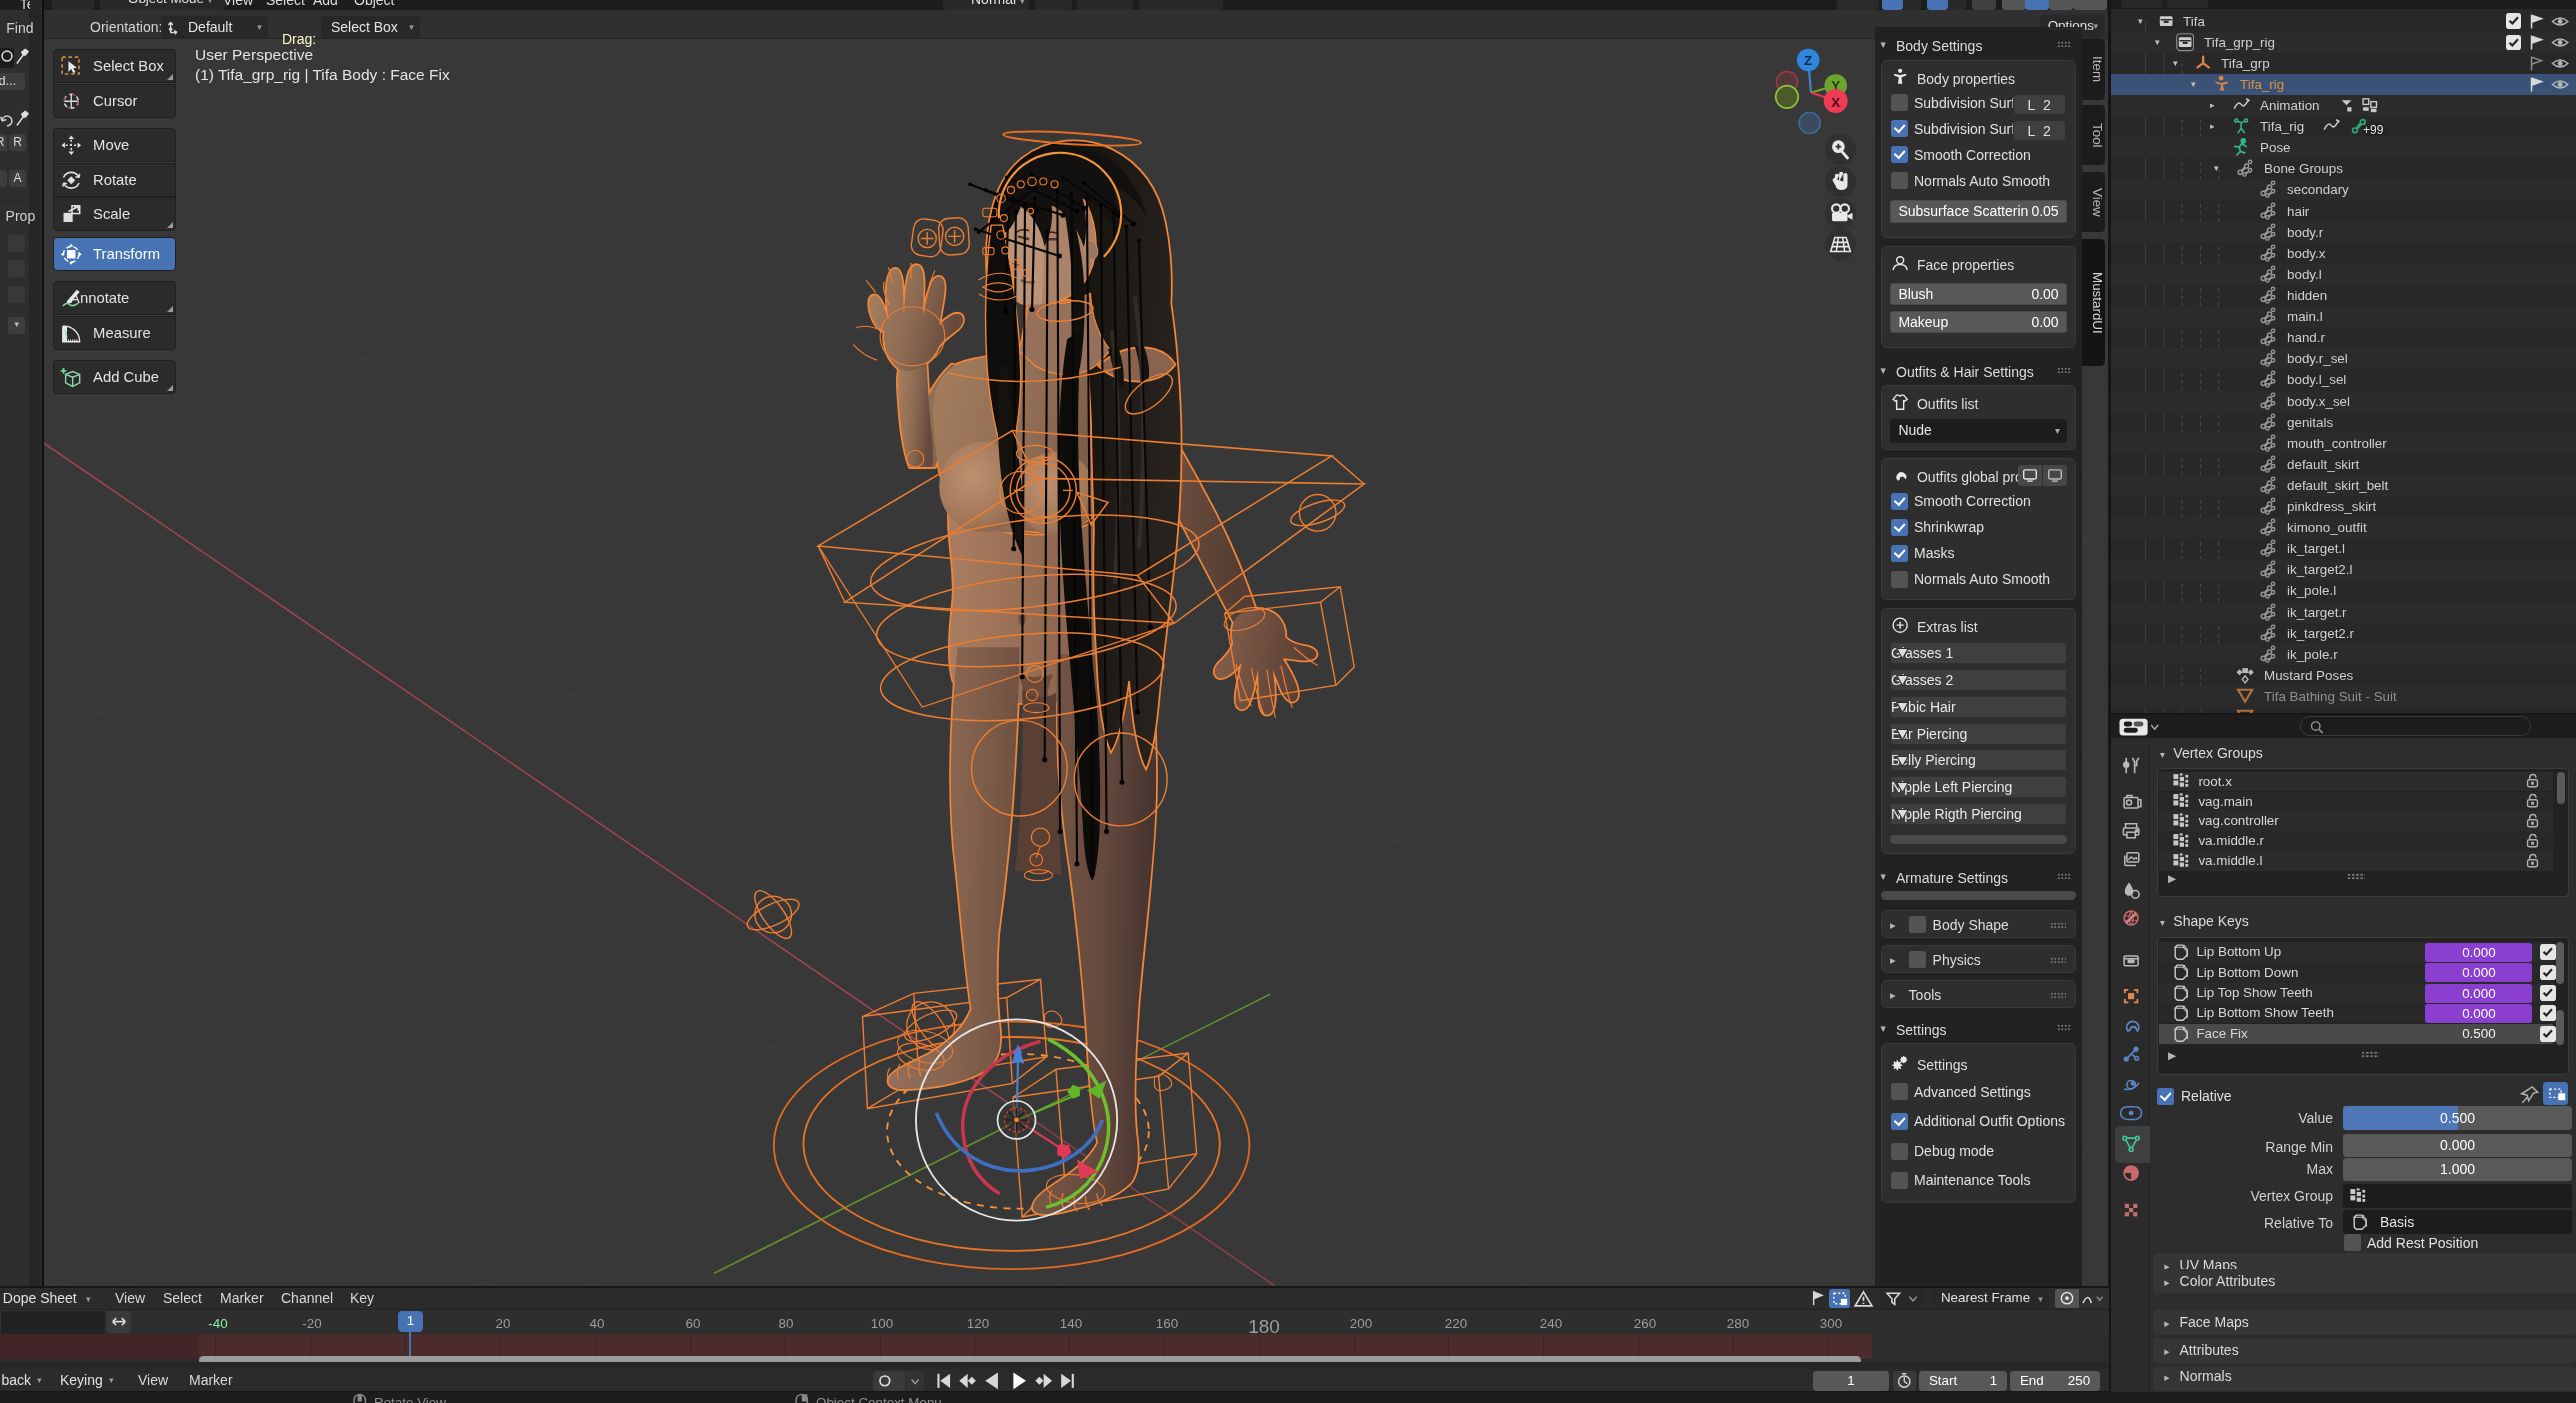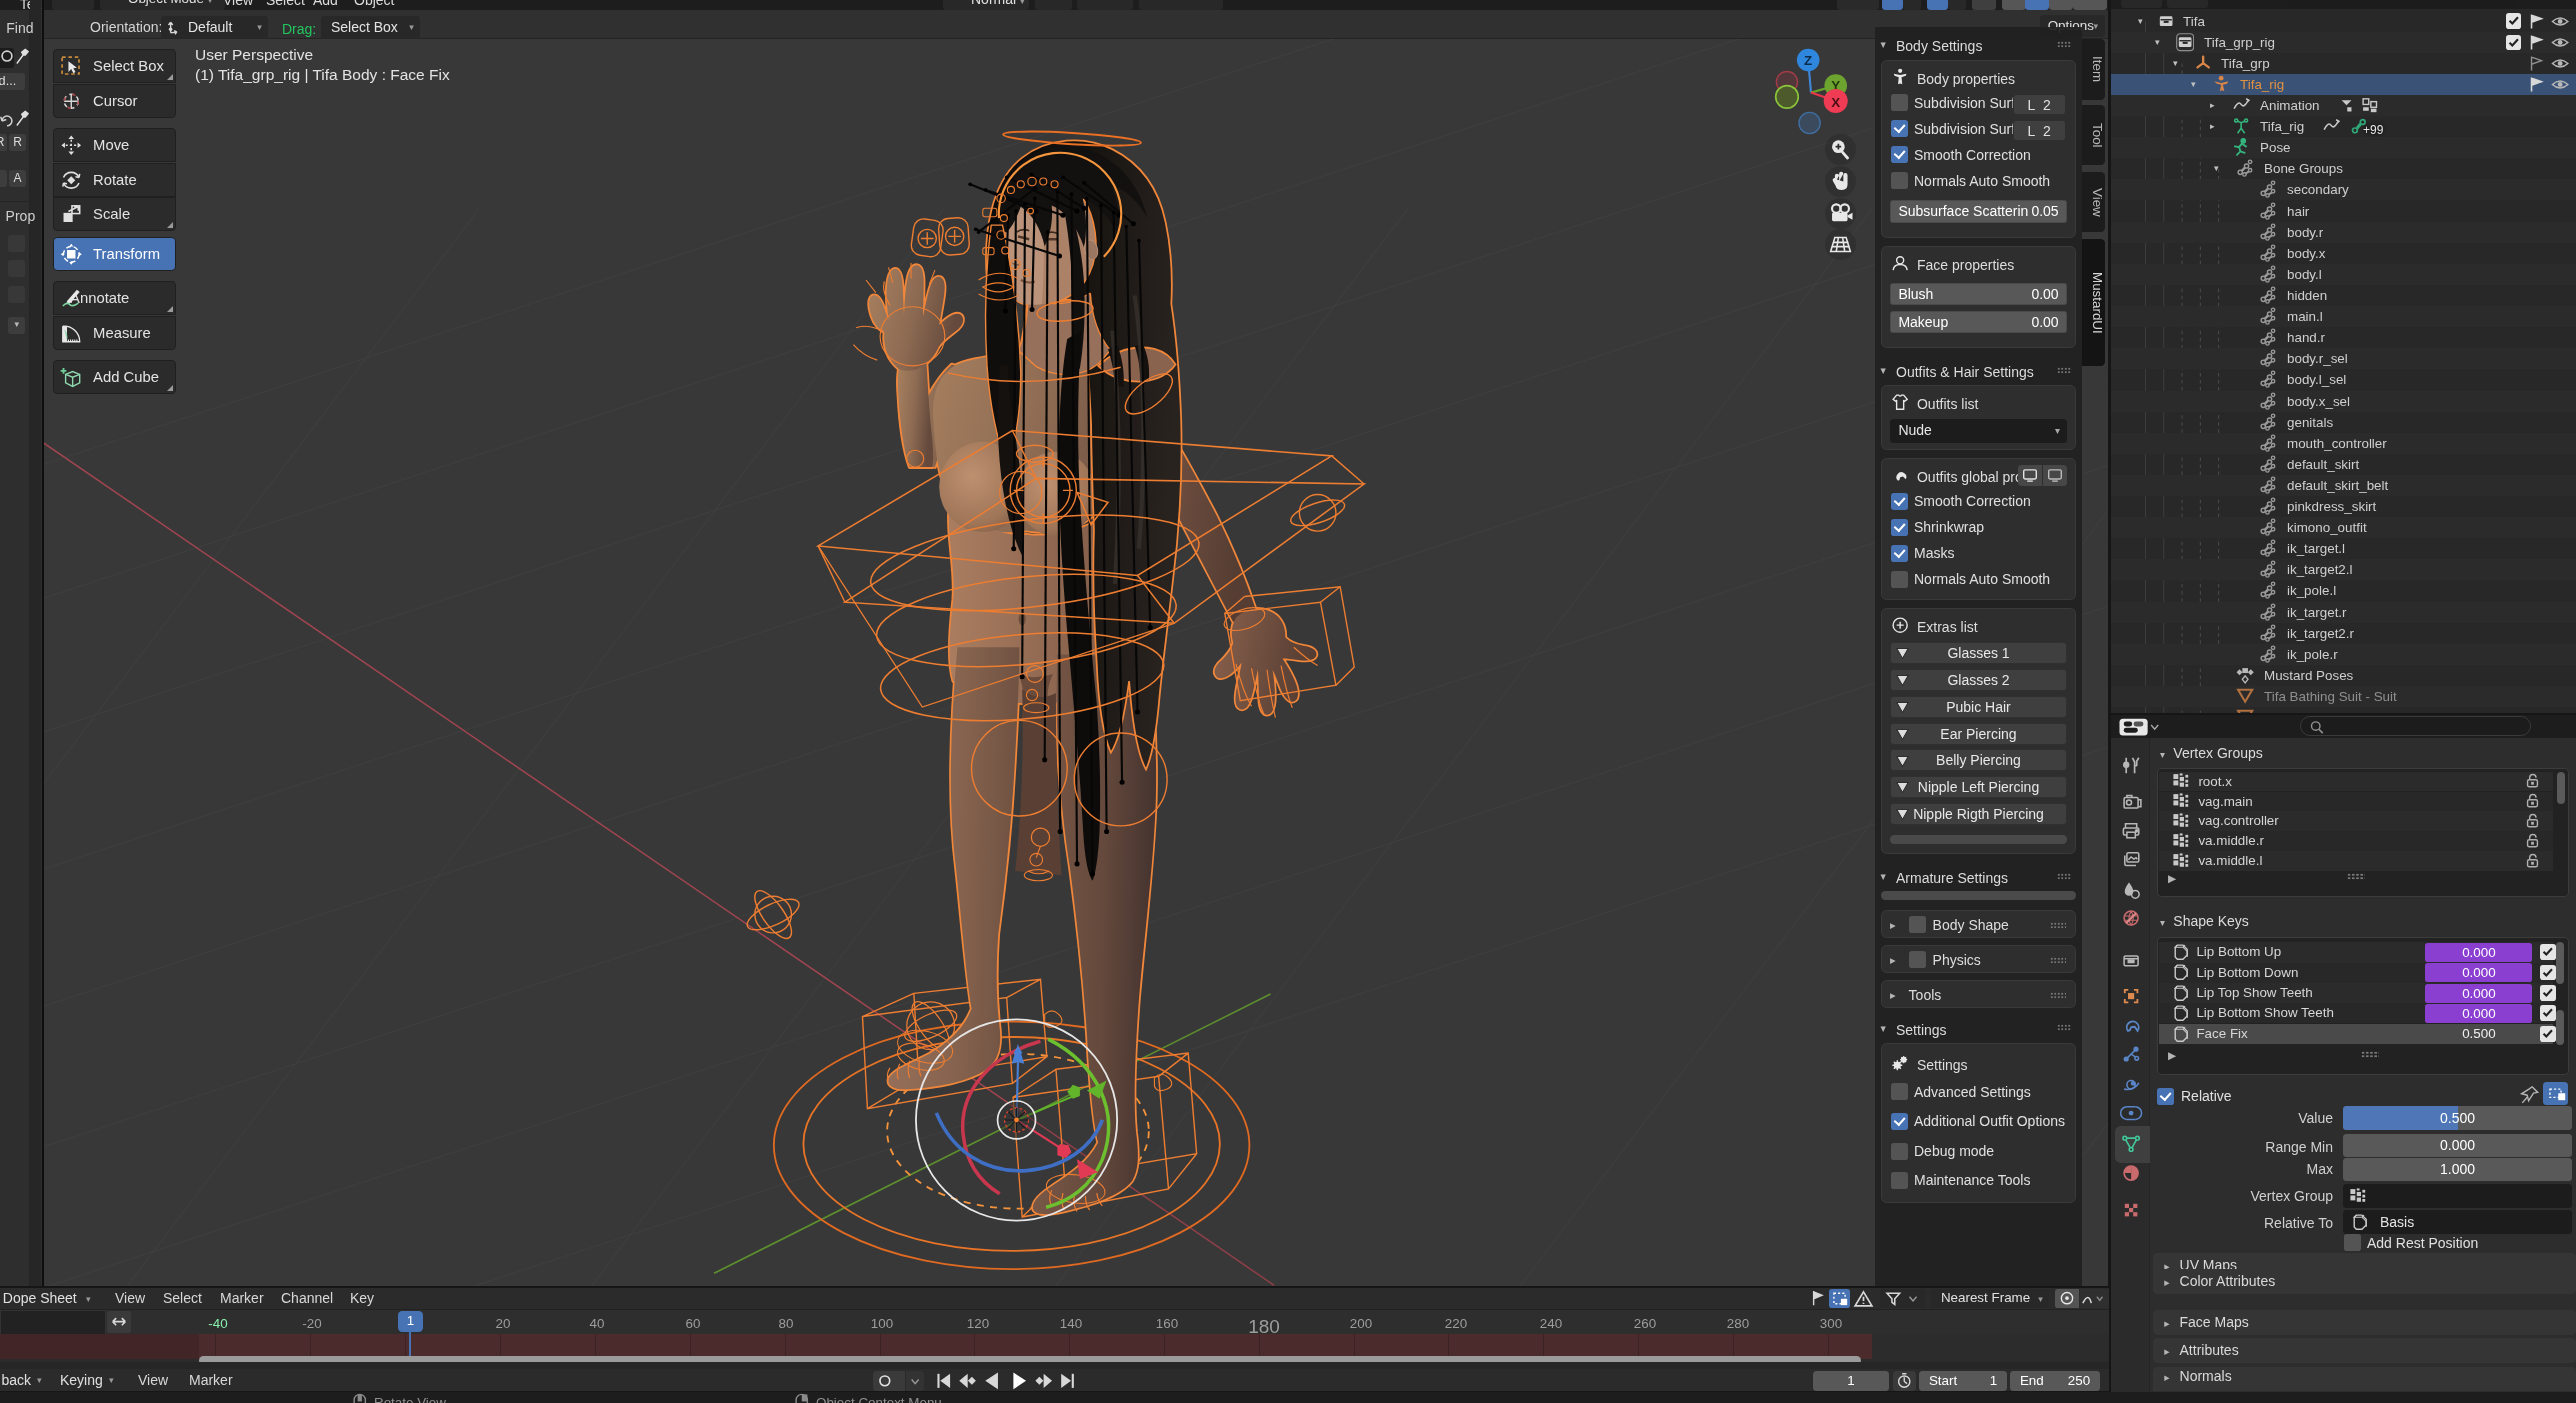--- a/index.html
+++ b/index.html
@@ -52,21 +52,21 @@
   .pbox h4 .hicon { position:absolute; left:1.4px; top:1.4px; width:18.3px; height:18.3px; }
   .chkrow { position:relative; height:26px; font-size:14px; color:#e0e0e0; padding-left:24px; line-height:19.7px;}
   .chk { position:absolute; left:1.4px; top:0.7px; width:17px; height:17px; border-radius:2.8px; background:#545454; }
   .chk.on { background:#4772b3; }
   .chk.on:before { content:""; position:absolute; left:4.9px; top:2.1px; width:4.9px; height:8.4px;
      border-right:2.1px solid #fff; border-bottom:2.1px solid #fff; transform:rotate(42deg);}
   .slider { position:relative; height:22.5px; background:#585858; border-radius:3.5px; color:#fff; font-size:14px;
      line-height:22px; padding:0 8.4px; margin:2.8px 0 5.6px 0; box-shadow:inset 0 0 0 0.7px #454545;}
   .slider .rv { position:absolute; right:8.4px; }
   .exbtn { position:relative; height:22px; background:#3f3f3f; border:0.7px solid #303030; border-radius:3.5px; color:#e8e8e8;
-     font-size:14px; line-height:20.4px; text-align:center; margin:0 0 4.9px 0; }
+     font-size:14px; line-height:20.4px; margin:0 0 4.9px 0; }
 
   
   #outliner { left:2111px; top:0; width:465px; height:713px; background:#282828; overflow:hidden; }
   .oi { position:absolute; top:1.4px; width:18.3px; height:18.3px; }
   .orow { position:absolute; left:0; width:100%; height:21px; font-size:13.4px; color:#cfcfcf; line-height:21px; }
   .orow.alt { background:#2b2b2b; }
   .orow.sel { background:#3a5276; }
 
   
   #props { left:2111px; top:715px; width:465px; height:677px; background:#2d2d2d; }
@@ -449,21 +449,21 @@
         <svg width="18.3" height="18.3" style="position:absolute;left:4.2px;top:2.1px" viewBox="0 0 26 26">
             <g stroke="#d8d8d8" stroke-width="2" fill="none">
               <path d="M8 21 L8 6 M8 6 l-3 4 M8 6 l3 4"></path>
               <path d="M8 21 l9 -1 M17 20 l-4 -2 M17 20 l-3 3"></path>
               <circle cx="8" cy="16" r="2.5" fill="#d8d8d8" stroke="none"></circle>
             </g>
           </svg>
         <span style="margin-left:27px;">Default</span>
         <span style="position:absolute;right:6.3px;font-size:9.1px;color:#999">▾</span>
       </div>
-      <span class="abs" style="left:238px;top:11px;font-size:14px;color:#22c55e;">Drag:</span>
+      <span class="abs" style="left:238px;top:21px;font-size:14px;color:#fef9c3;">Drag:</span>
       <div class="abs fsel" style="left:277px;top:6.3px;width:99px;height:23px;font-size:14px;line-height:22.5px;padding-left:9.9px;">Select Box <span style="position:absolute;right:6.3px;font-size:9.1px;color:#999">▾</span></div>
     </div>
 
     <div class="ovl" style="left:151px;top:46px;">User Perspective</div>
     <div class="ovl" style="left:151px;top:66px;">(1) Tifa_grp_rig | Tifa Body : Face Fix</div>
 
     <div class="tsh" style="top:49px;border-radius:4.2px 4.2px 0 0;">Select Box<div class="corner"></div>
       <svg class="ticon" viewBox="0 0 32 32">
           <rect x="3" y="3" width="24" height="24" fill="none" stroke="#c98c3c" stroke-width="2.4" stroke-dasharray="5 4"></rect>
           <path d="M12 9 L12 24 L16 20 L19 26 L22 24 L19 19 L24 18 Z" fill="#e8e8e8"></path>

